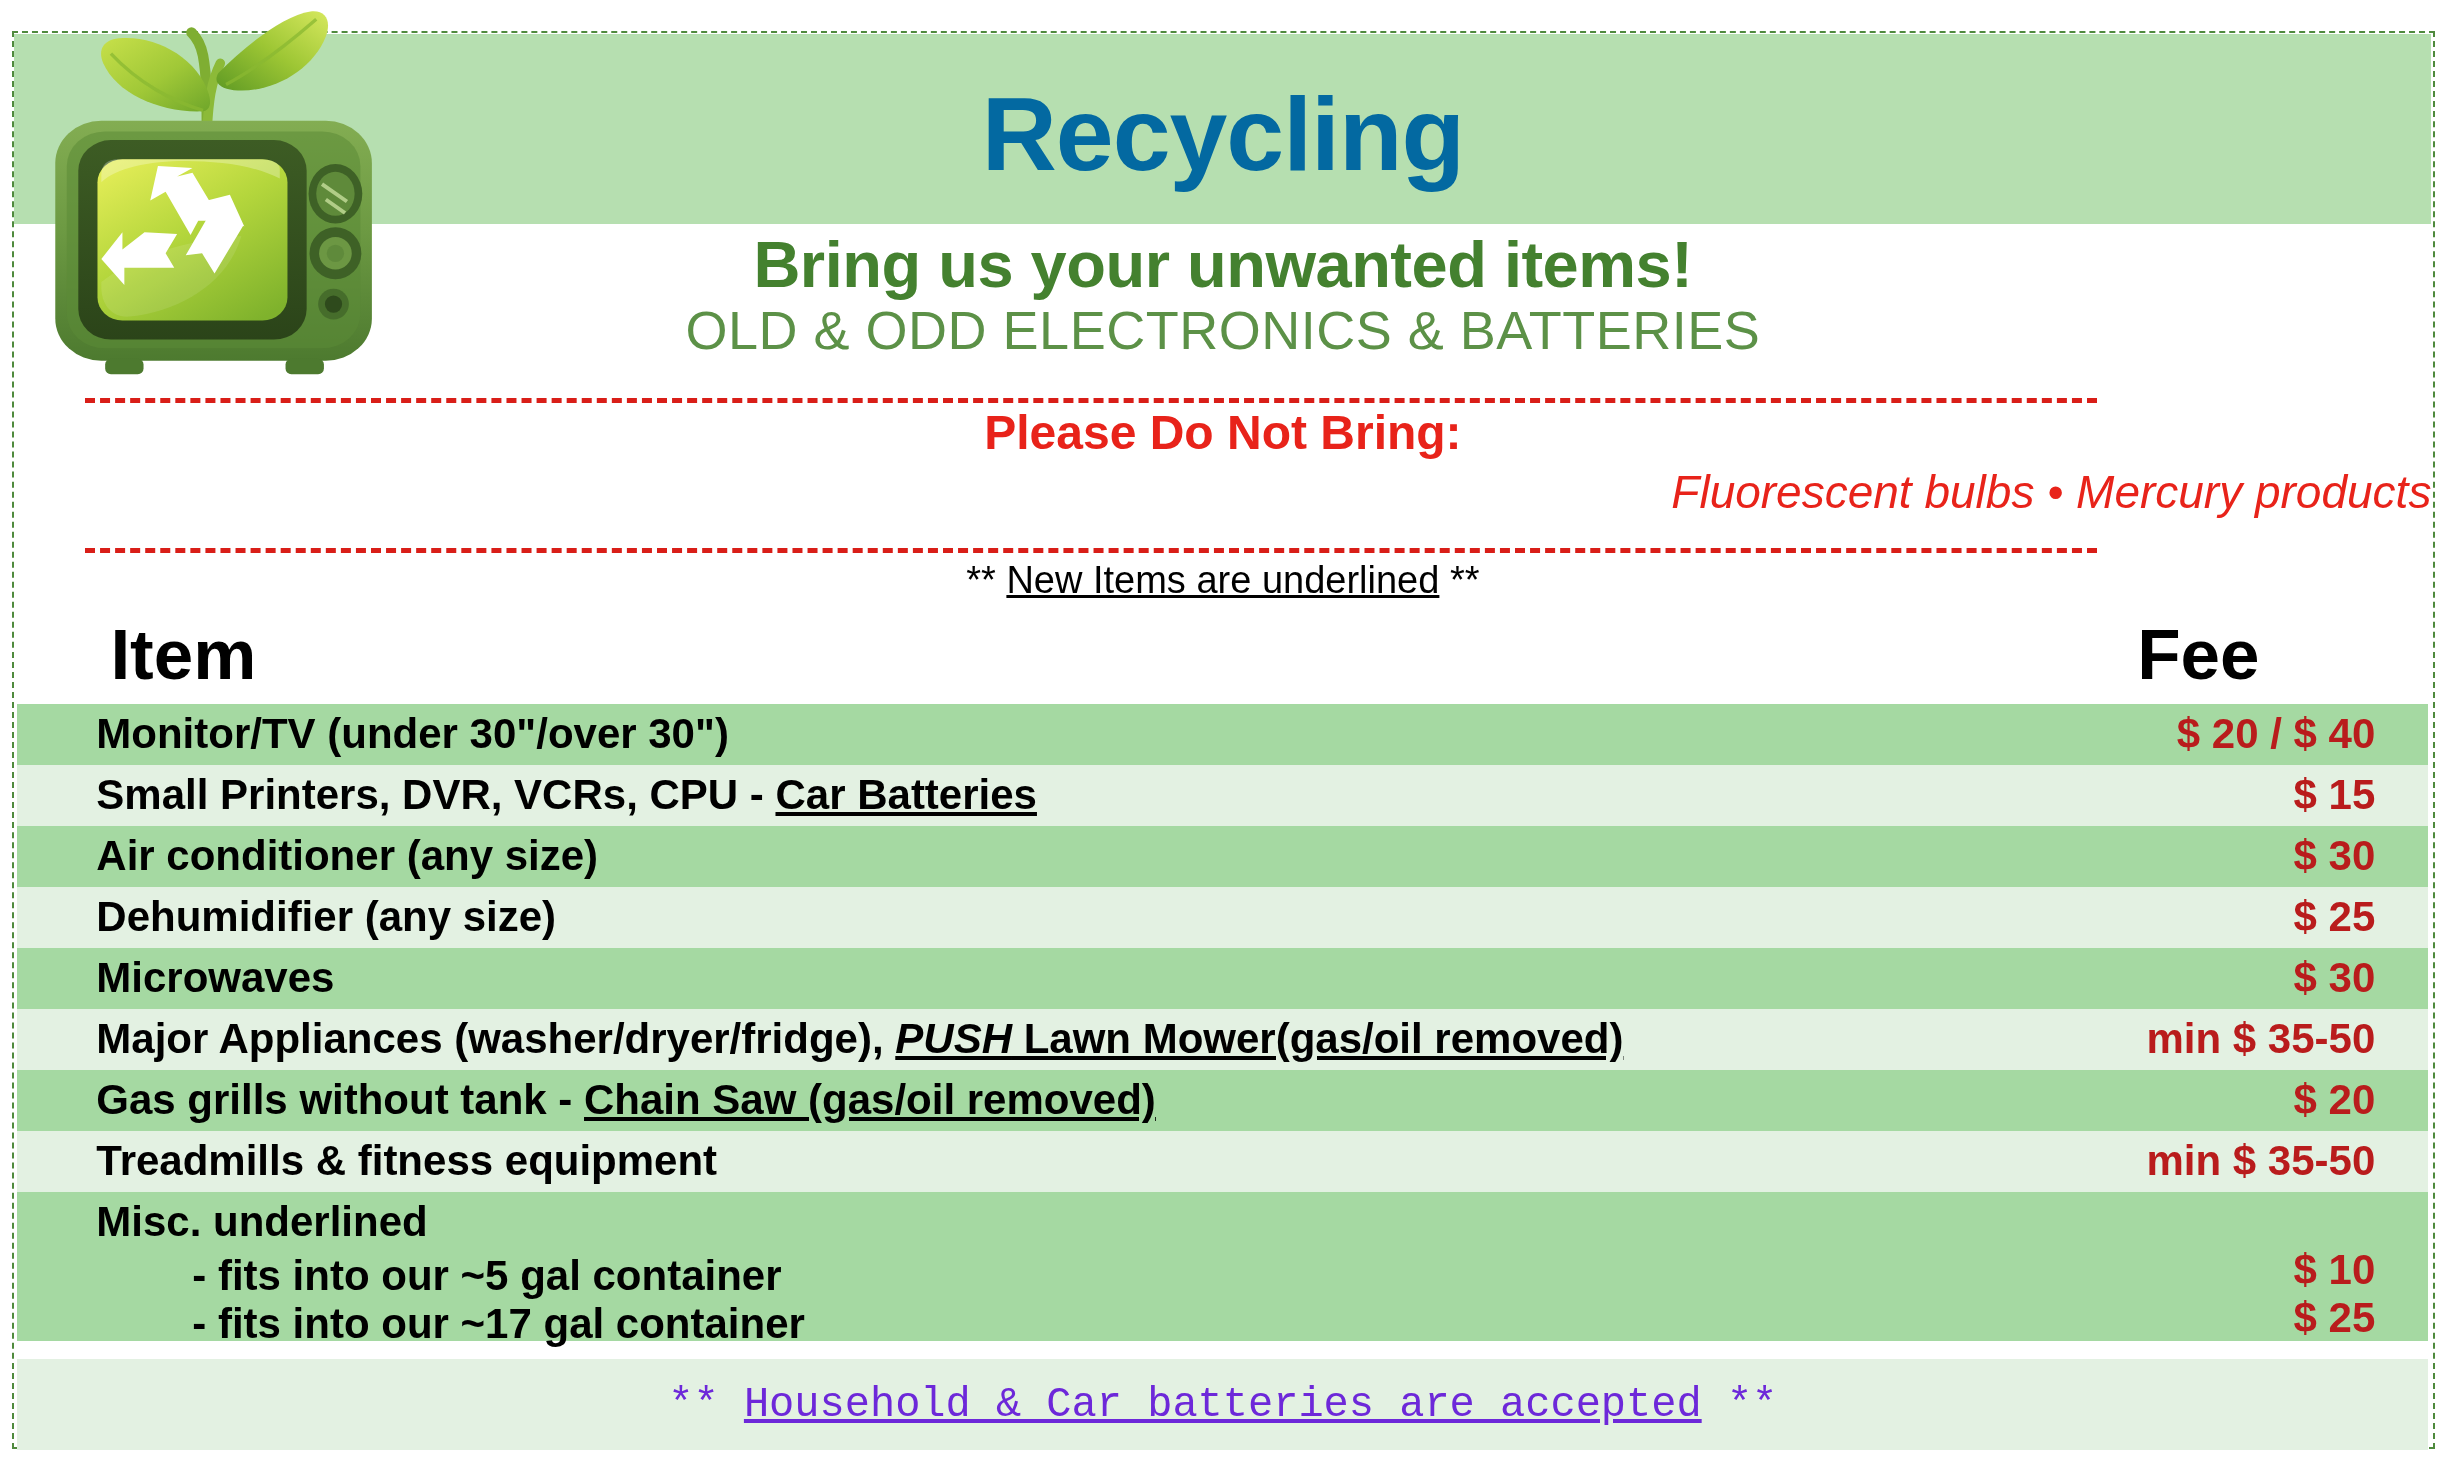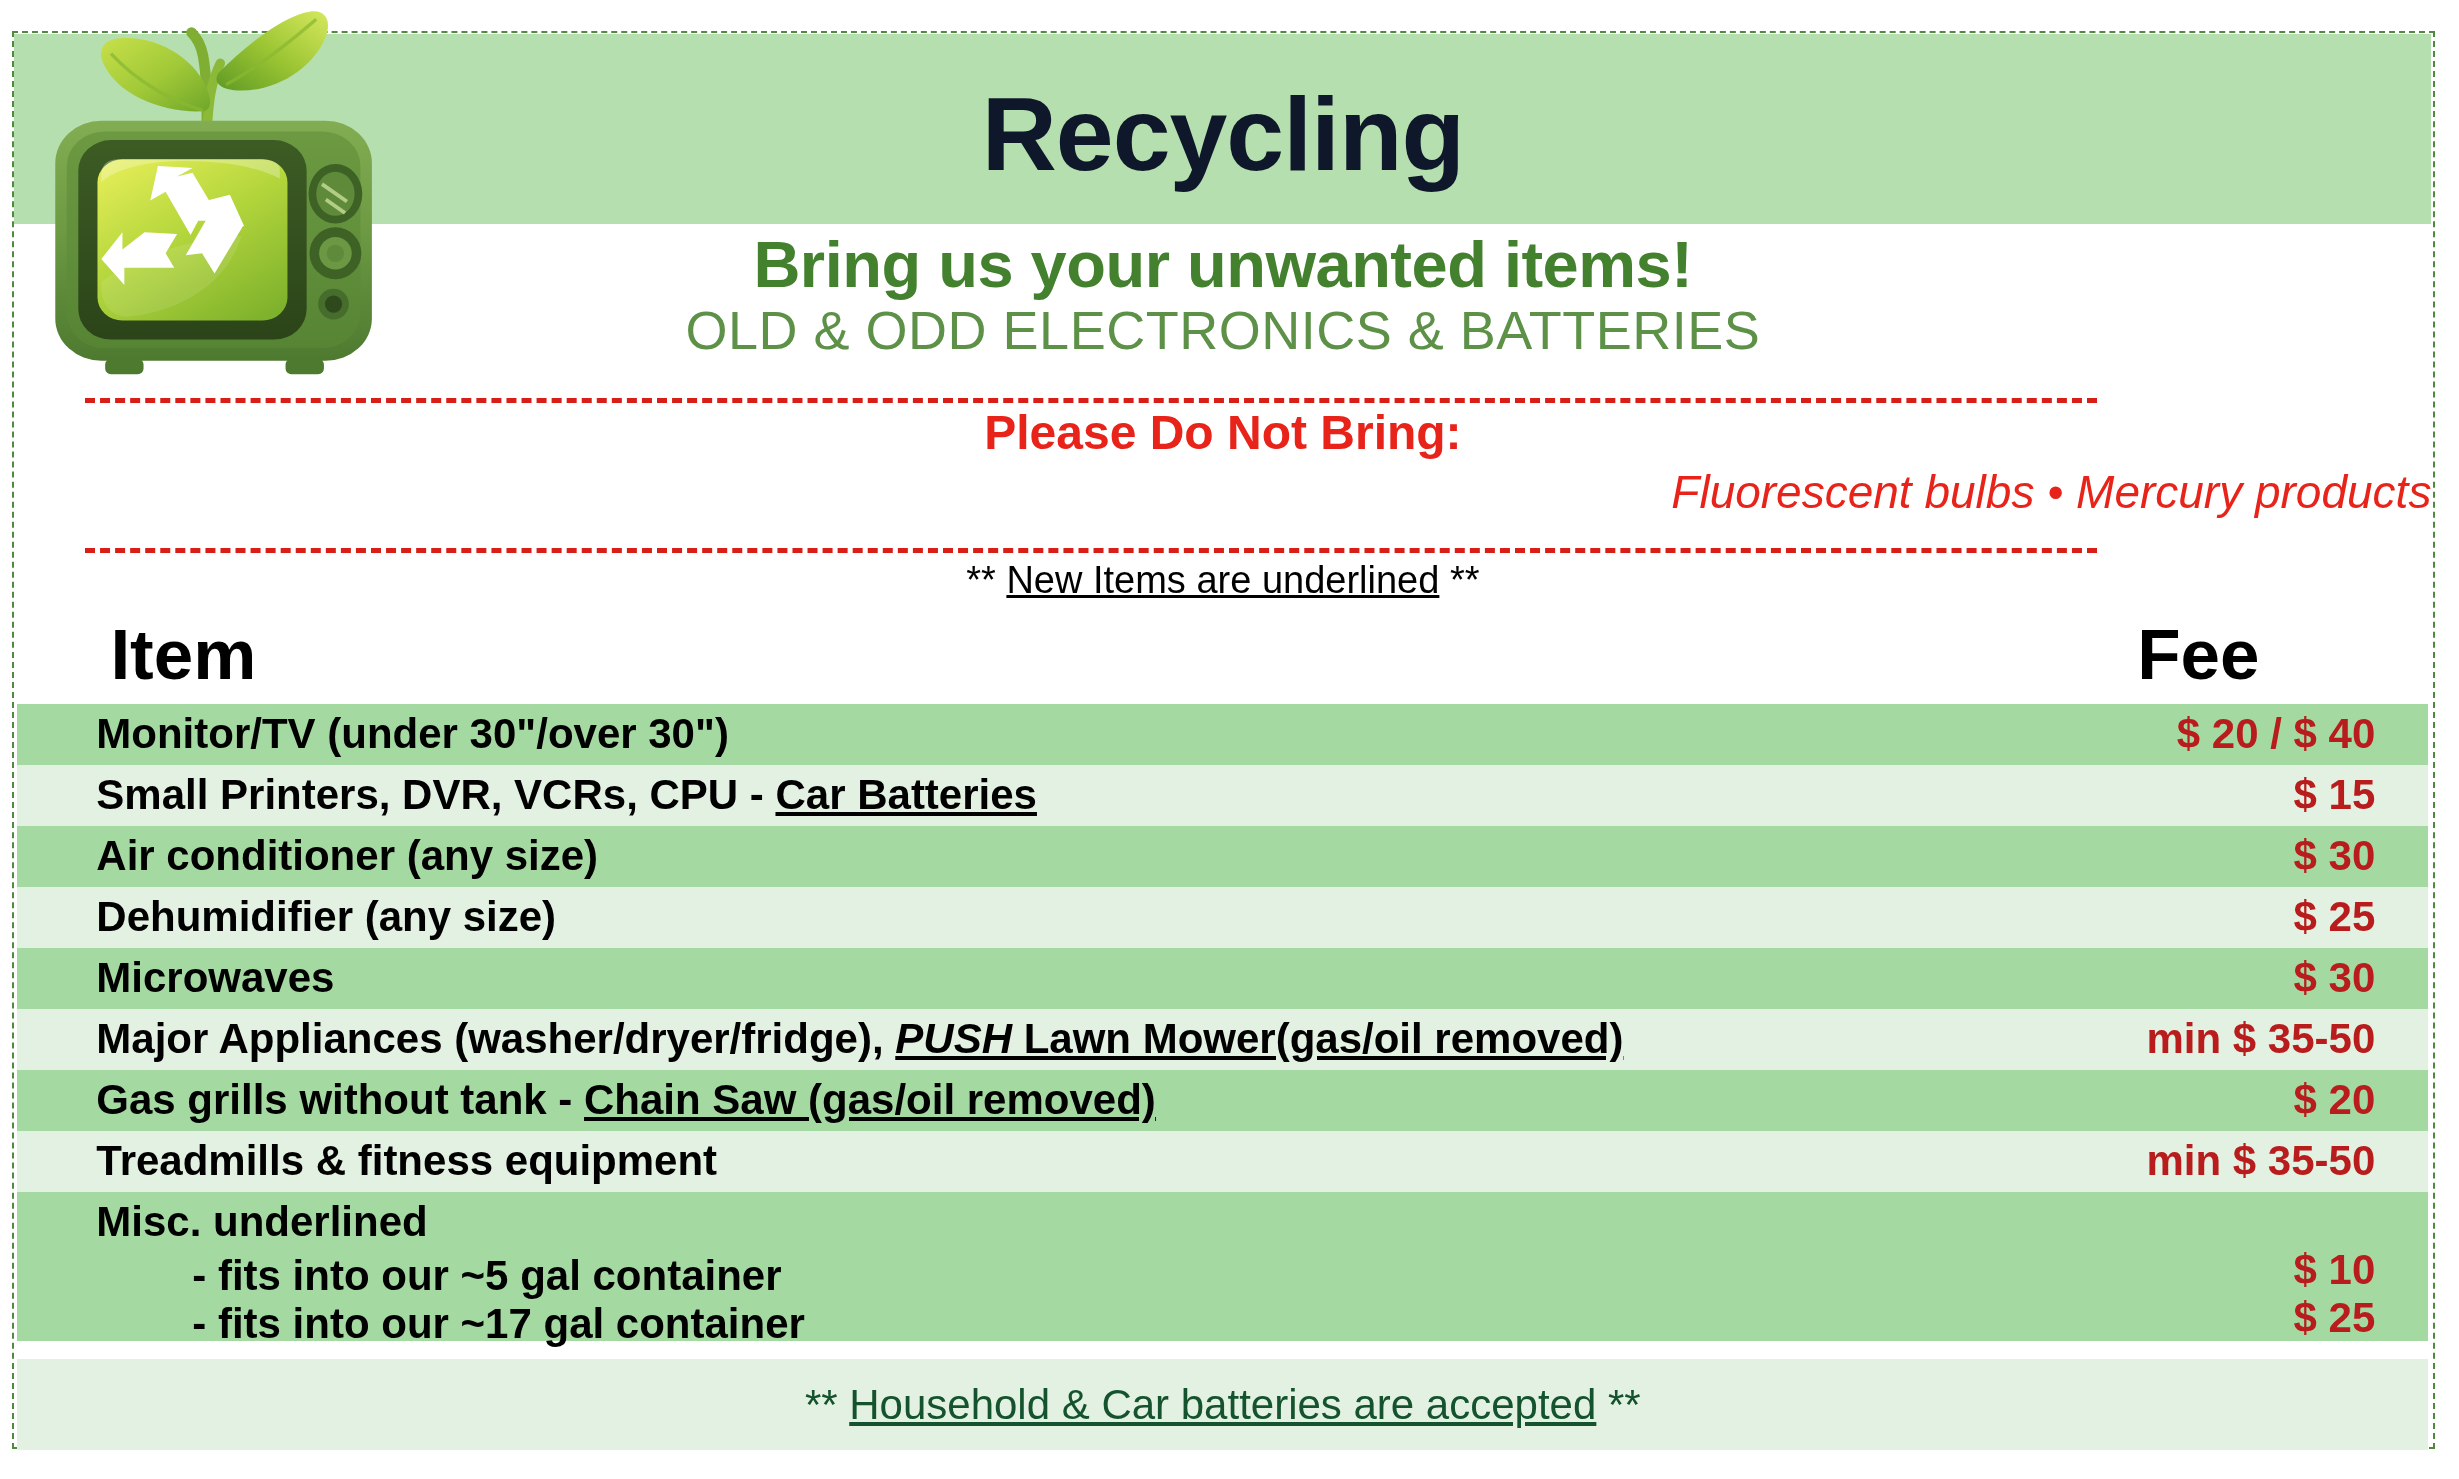--- a/index.html
+++ b/index.html
@@ -26,21 +26,21 @@
   .title-band {
     position: absolute;
     left: 14.4px; top: 34px;
     width: 2417px; height: 200px;
     background: #b6dfb0;
     display: flex; align-items: center; justify-content: center;
   }
   .title-band .title {
     font-size: 104px;
     font-weight: 700;
-    color: #0f172a;
+    color: #0369a1;
     letter-spacing: -1px;
     line-height: 1;
     text-align: right;
   }
 
   
   .sub-wrap {
     position: absolute;
     left: 14.4px; top: 224px;
     width: 2417px; height: 152px;
@@ -163,21 +163,22 @@
   
   .footer-row {
     position: absolute;
     left: 17.3px; top: 1359px;
     width: 2411px; height: 91px;
     background: #e3f1e2;
     display: flex; align-items: center; justify-content: center;
   }
   .footer-row .txt {
     font-size: 42px;
-    color: #14532d;
+    color: #6d28d9;
+    font-family: Liberation Mono, monospace;
   }
 
   
   #logo {
     position: absolute;
     left: 38px; top: -5.8px;
     width: 355px; height: 413px;
   }
   #logo svg { width: 100%; height: 100%; display: block; }
 </style>

